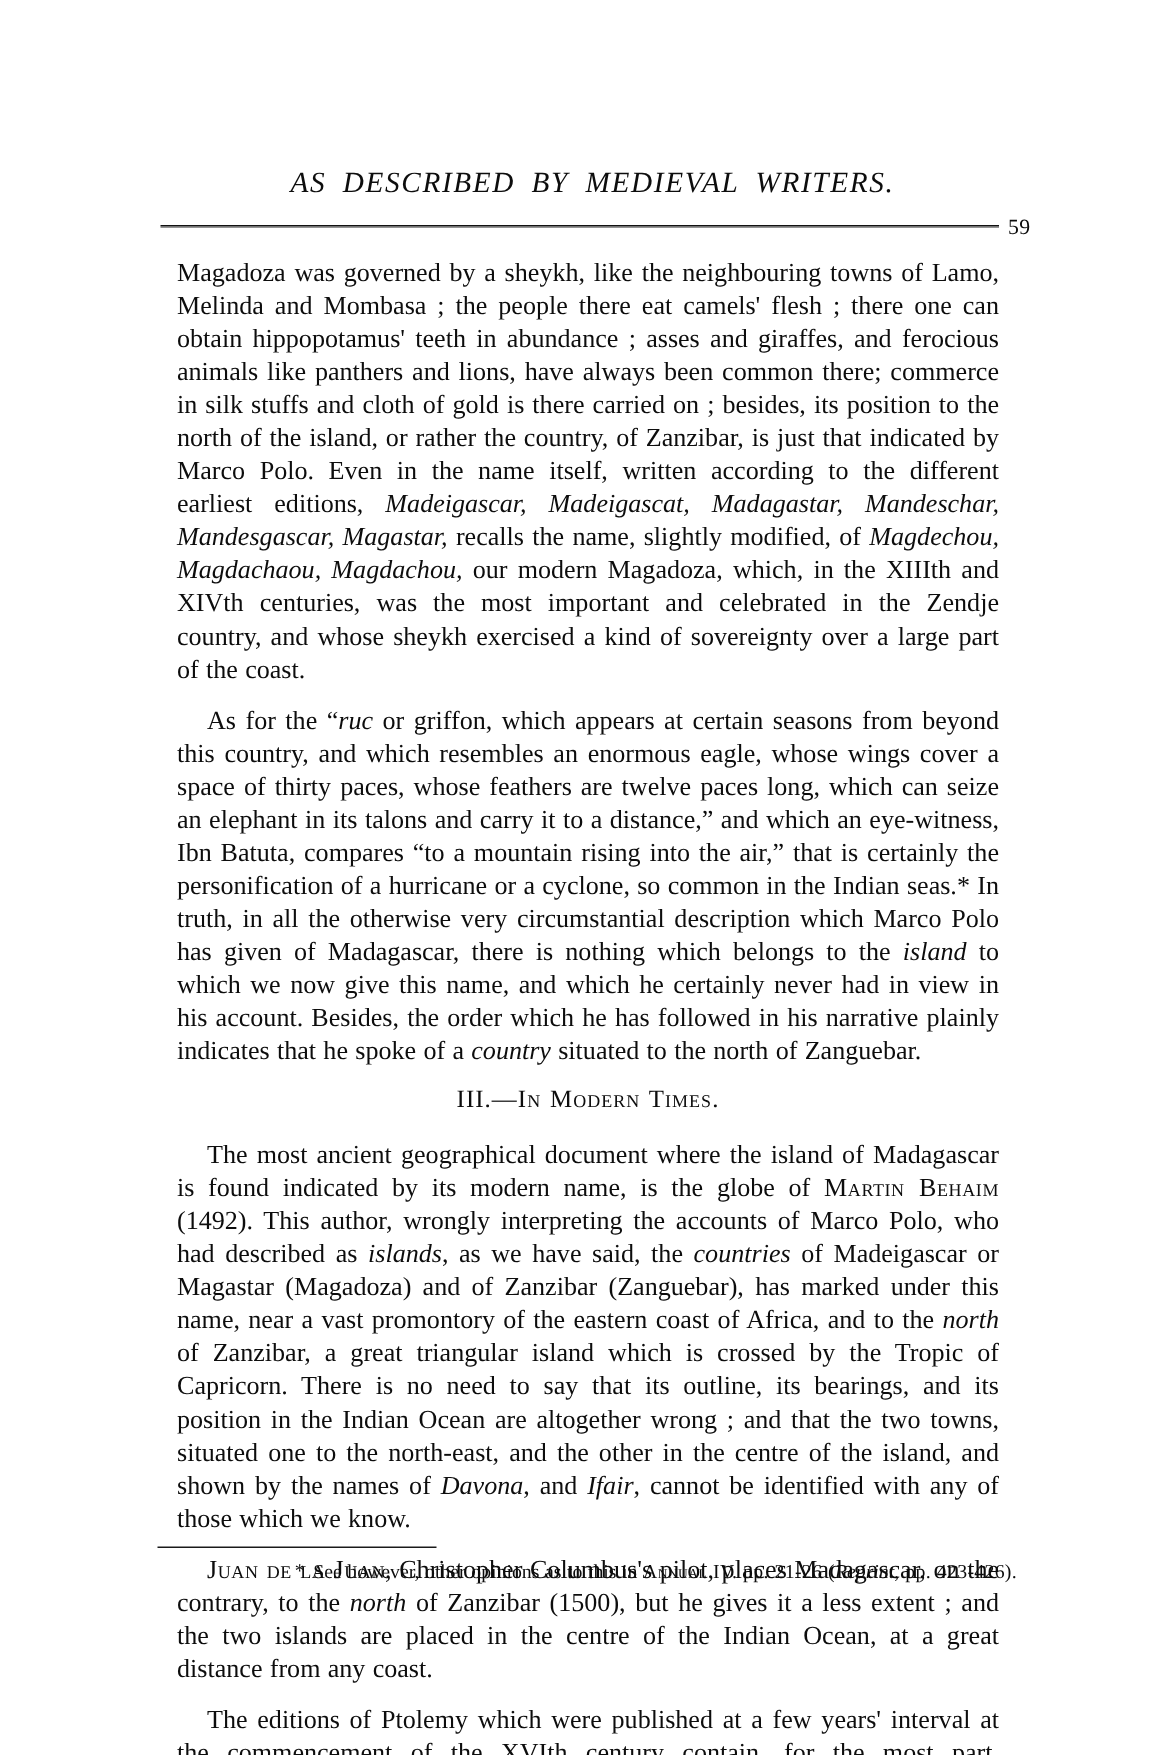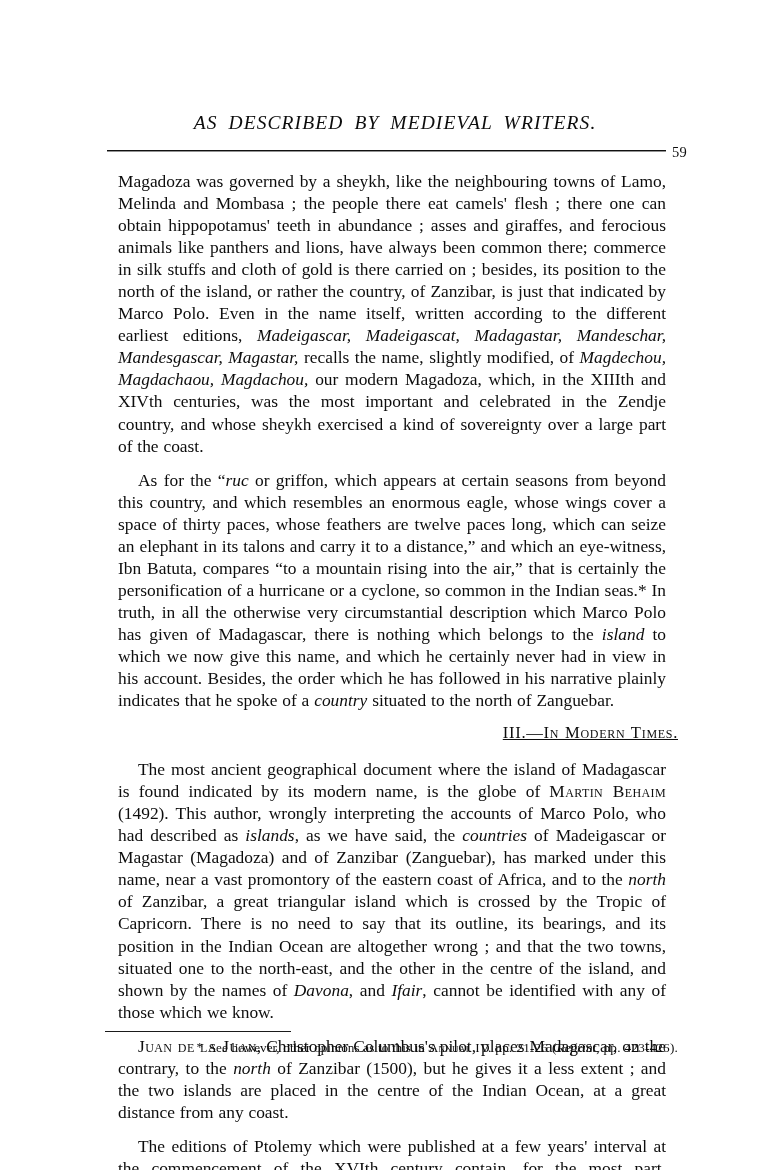--- a/index.html
+++ b/index.html
@@ -89,26 +89,25 @@
     font-style: italic;
   }
   .sc {
     font-variant: small-caps;
     letter-spacing: .4px;
   }
 
   
   .section-head {
     margin: 9px 0 15px 0;
-    text-align: right;
+    text-align: center;
     font-size: 16.6px;
     font-variant: small-caps;
     letter-spacing: .7px;
     word-spacing: 1px;
-    text-decoration: underline;
   }
 
   
   .fn-rule {
     position: absolute;
     left: 105px;
     top: 1031px;
     width: 186px;
     height: 1px;
     background: #1a1a1a;

